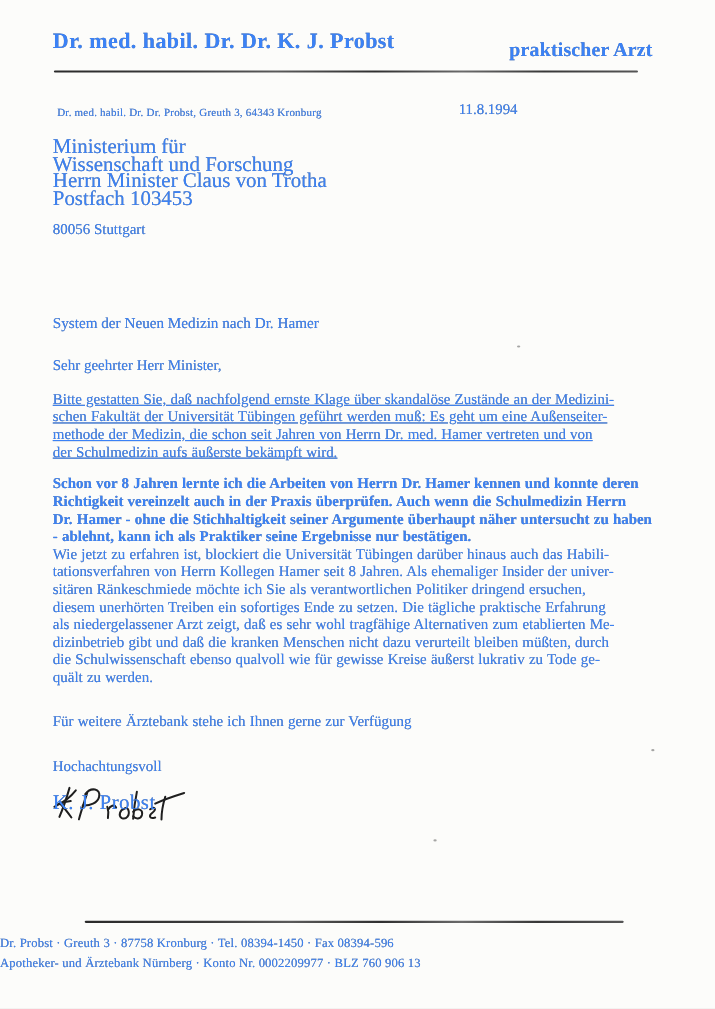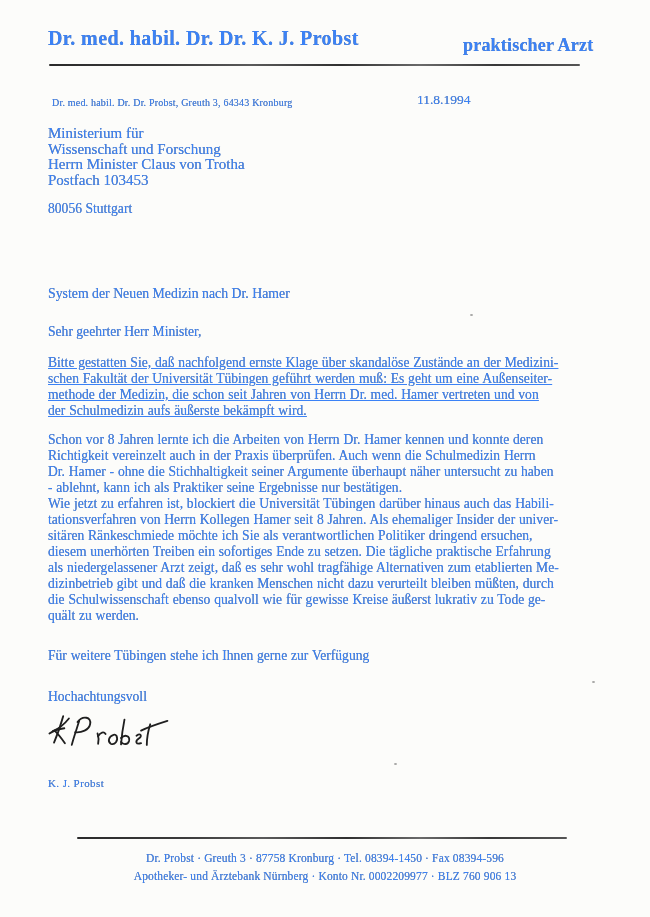--- a/index.html
+++ b/index.html
@@ -33,46 +33,45 @@
       #2a2a2a 0%, #3b3b3b 22%, #5a5a5a 38%, #303030 55%,
       #6a6a6a 70%, #383838 84%, #555 100%);
     border-radius: 1px;
   }
   .header-rule { left: 49px; top: 64px; width: 531px; }
   .footer-rule { left: 77px; top: 837px; width: 490px; }
   .sender-line { left: 52px; top: 97px; font-size: 10px; letter-spacing: 0.2px; }
   .date { left: 417px; top: 92px; font-size: 13.5px; text-align: center; }
   .recipient {
     left: 48px; top: 126px;
-    font-size: 15px; line-height: 15.5px;
+    font-size: 19px; line-height: 15.5px;
     white-space: pre-line;
   }
   .recipient-city { left: 48px; top: 201px; font-size: 13.6px; }
   .subject { left: 48px; top: 286px; font-size: 13.8px; }
   .salutation { left: 48px; top: 324px; font-size: 13.6px; }
   .para {
     left: 48px; width: 566px;
     font-size: 13.6px; line-height: 16px;
     word-spacing: 0.4px;
     white-space: pre-line;
   }
   .p1 { top: 355px; text-decoration: underline; }
-  .p2 { top: 432px; }
+  .p2 { top: 432px; font-weight: bold; }
   .p3 { top: 496px; }
   .p4 { top: 648px; }
   .valediction { left: 48px; top: 689px; font-size: 13.6px; text-align: right; }
   .signature {
     position: absolute;
     left: 46px; top: 702px;
     width: 126px; height: 56px;
   }
-  .signer-name { left: 48px; top: 777px; font-size: 11px; letter-spacing: 0.4px; }
+  .signer-name { left: 48px; top: 719px; font-size: 19px; letter-spacing: 0.4px; }
   .footer {
     left: 0; top: 850px; width: 650px;
-    text-align: center;
     font-size: 11.5px; line-height: 17.5px;
     white-space: pre-line;
     letter-spacing: 0.15px;
   }
   .speck {
     position: absolute;
     width: 3px; height: 2px;
     background: rgba(60,60,60,0.45);
     border-radius: 50%;
   }
@@ -109,21 +108,21 @@
 Dr. Hamer - ohne die Stichhaltigkeit seiner Argumente überhaupt näher untersucht zu haben
 - ablehnt, kann ich als Praktiker seine Ergebnisse nur bestätigen.</div>
   <div class="txt para p3">Wie jetzt zu erfahren ist, blockiert die Universität Tübingen darüber hinaus auch das Habili-
 tationsverfahren von Herrn Kollegen Hamer seit 8 Jahren. Als ehemaliger Insider der univer-
 sitären Ränkeschmiede möchte ich Sie als verantwortlichen Politiker dringend ersuchen,
 diesem unerhörten Treiben ein sofortiges Ende zu setzen. Die tägliche praktische Erfahrung
 als niedergelassener Arzt zeigt, daß es sehr wohl tragfähige Alternativen zum etablierten Me-
 dizinbetrieb gibt und daß die kranken Menschen nicht dazu verurteilt bleiben müßten, durch
 die Schulwissenschaft ebenso qualvoll wie für gewisse Kreise äußerst lukrativ zu Tode ge-
 quält zu werden.</div>
-  <div class="txt para p4">Für weitere Tübingen stehe ich Ihnen gerne zur Verfügung</div>
+  <div class="txt para p4">Für weitere Ärztebank stehe ich Ihnen gerne zur Verfügung</div>
 
   <div class="txt valediction">Hochachtungsvoll</div>
 
   <svg class="signature" viewBox="0 0 220 64" fill="none" stroke="#1f1f1f" stroke-width="3.2" stroke-linecap="round" stroke-linejoin="round" aria-label="KProbst">
     <path d="M30,8 C26,22 20,40 14,54"></path>
     <path d="M40,12 C32,22 22,30 12,34"></path>
     <path d="M16,34 C22,40 28,48 33,55"></path>
     <path d="M6,38 C14,33 24,30 32,29"></path>
     <path d="M58,16 C53,32 48,46 45,58"></path>
     <path d="M55,18 C64,6 80,9 77,22 C75,32 62,37 51,36"></path>

